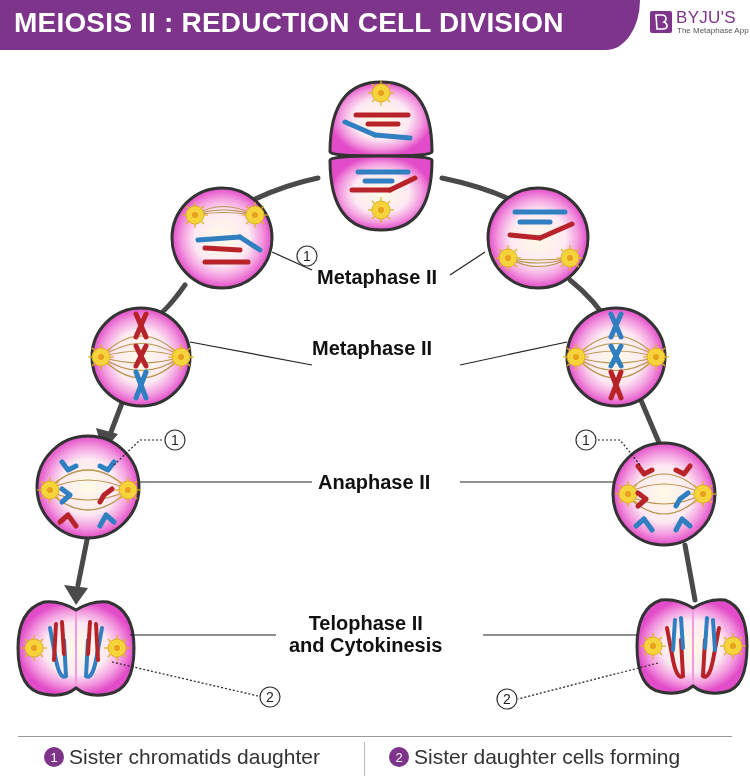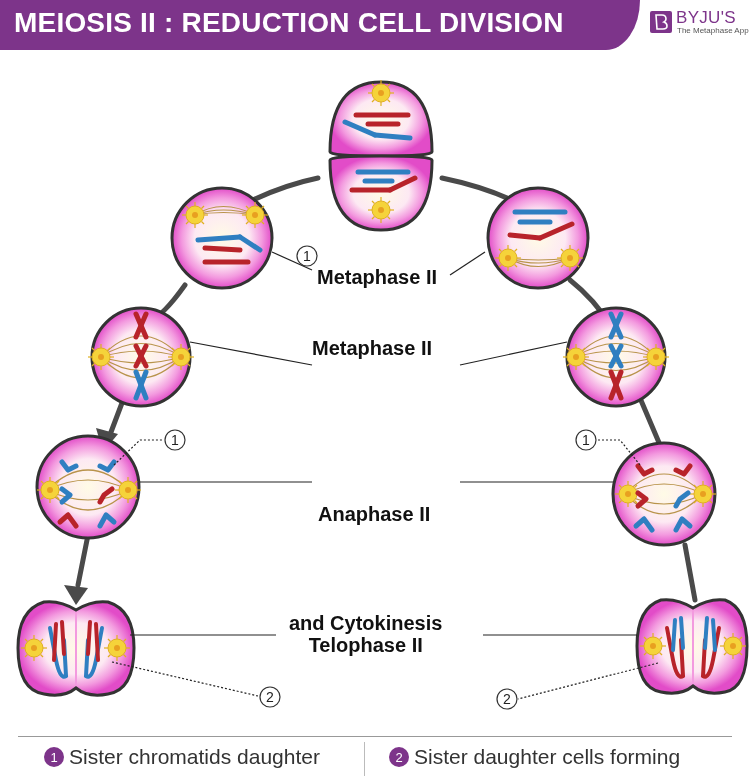--- a/index.html
+++ b/index.html
@@ -271,24 +271,24 @@
     <text x="270" y="702" text-anchor="middle" font-size="14" font-family="Liberation Sans, sans-serif" fill="#222">2</text>
   </g>
   <g>
     <circle cx="507" cy="699" r="10" fill="#fff" stroke="#333" stroke-width="1.2"></circle>
     <text x="507" y="704" text-anchor="middle" font-size="14" font-family="Liberation Sans, sans-serif" fill="#222">2</text>
   </g>
 </svg>
 
 <div class="phase-label" style="left:313px; top:266px;">Metaphase II</div>
 <div class="phase-label" style="left:308px; top:337px;">Metaphase II</div>
-<div class="phase-label" style="left:314px; top:471px;margin-top:32px;">Anaphase II</div>
+<div class="phase-label" style="left:314px; top:471px;">Anaphase II</div>
 <div class="phase-label" style="left:285px; top:612px;">
+  <div>Telophase II</div>
   <div>and Cytokinesis</div>
-  <div>Telophase II</div>
 </div>
 
 <div id="legend-rule"></div>
 <div id="legend-divider"></div>
 <div class="legend-item" style="left:44px;">
   <span class="legend-num">1</span>
   <span>Sister chromatids daughter</span>
 </div>
 <div class="legend-item" style="left:389px;">
   <span class="legend-num">2</span>

